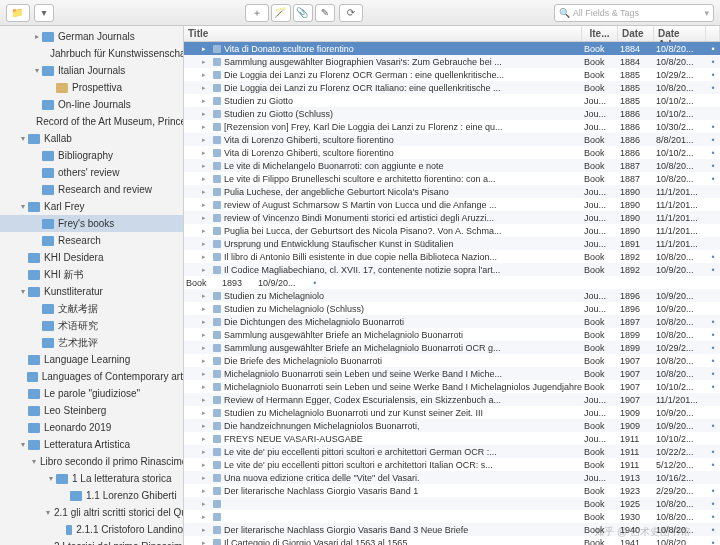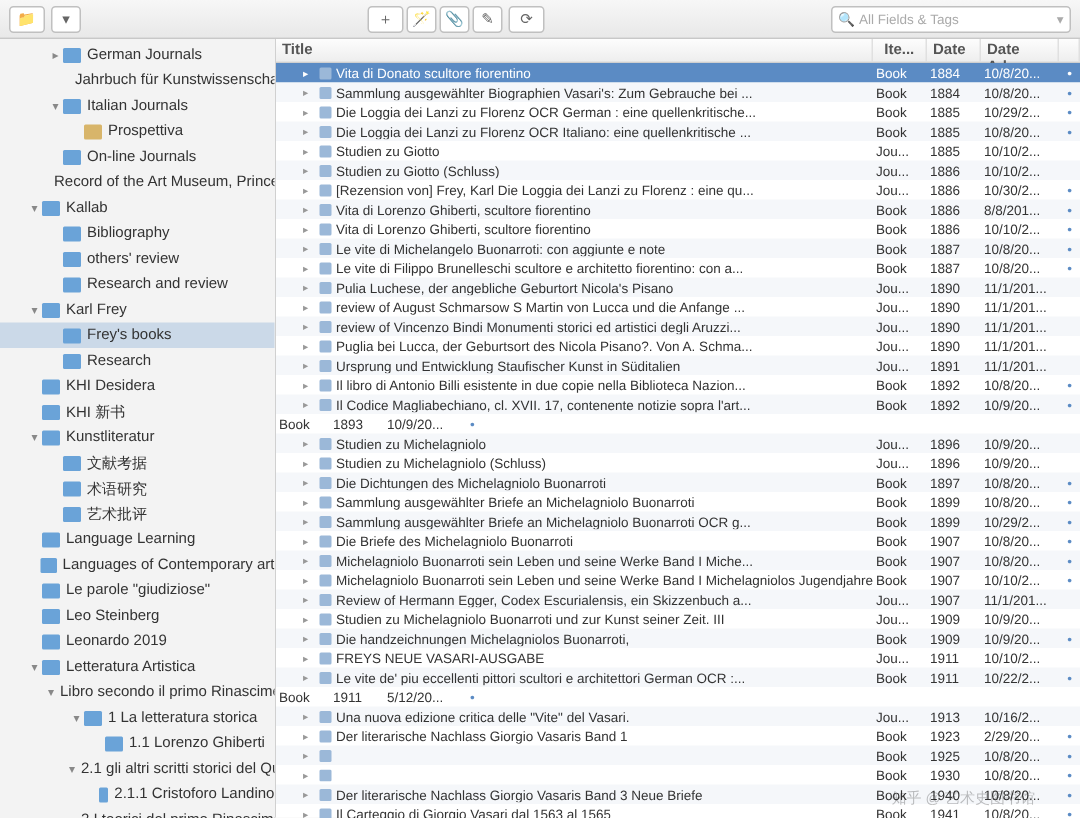--- a/index.html
+++ b/index.html
@@ -575,20 +575,25 @@
             <span class="disclosure">▸</span>
             <span class="item-icon"></span>
             <span class="ttl">Le vite de' piu eccellenti pittori scultori e architettori German OCR :...</span>
           </div>
           <div class="cell-type">Book</div>
           <div class="cell-date">1911</div>
           <div class="cell-added">10/22/2...</div>
           <div class="cell-dot">•</div>
         </div>
         <div class="row">
+          <div class="cell-title">
+            <span class="disclosure">▸</span>
+            <span class="item-icon"></span>
+            <span class="ttl">Le vite de' piu eccellenti pittori scultori e architettori Italian OCR: s...</span>
+          </div>
           <div class="cell-type">Book</div>
           <div class="cell-date">1911</div>
           <div class="cell-added">5/12/20...</div>
           <div class="cell-dot">•</div>
         </div>
         <div class="row">
           <div class="cell-title">
             <span class="disclosure">▸</span>
             <span class="item-icon"></span>
             <span class="ttl">Una nuova edizione critica delle "Vite" del Vasari.</span>

